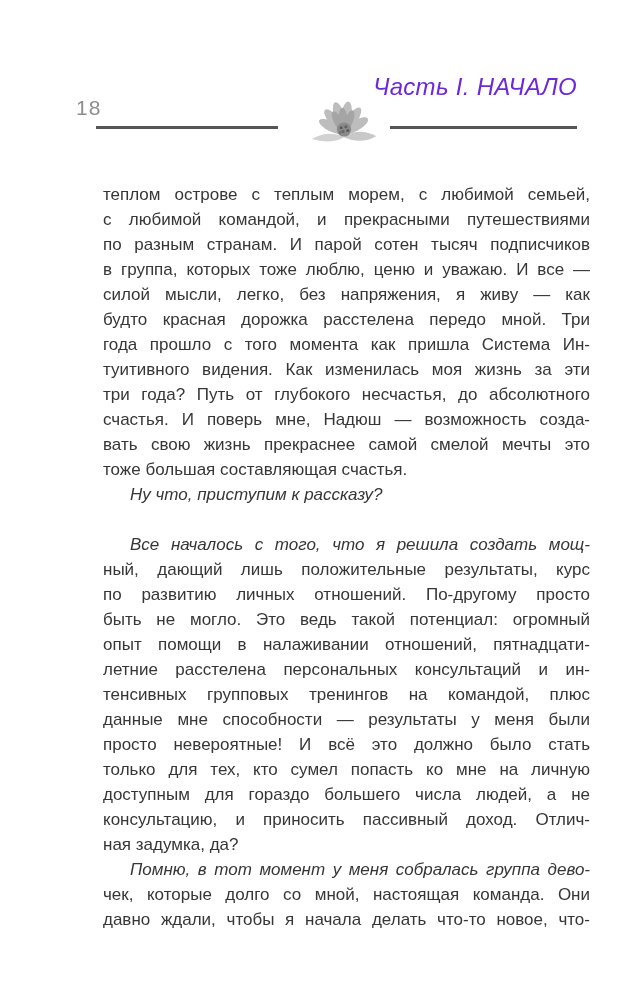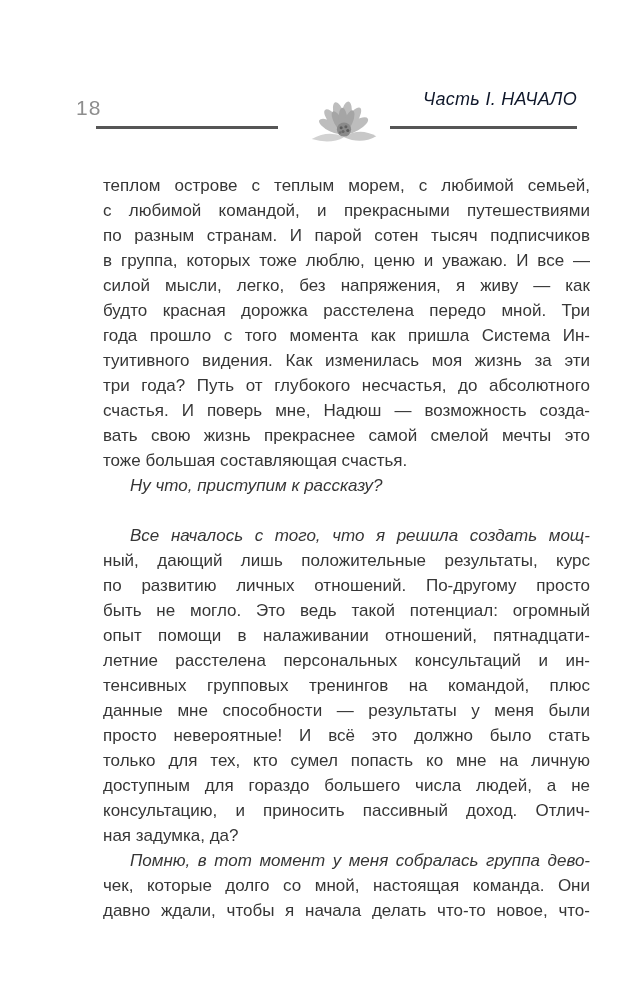--- a/index.html
+++ b/index.html
@@ -13,25 +13,25 @@
     height: 1001px;
     margin: 0 auto;
     background: #ffffff;
     overflow: hidden;
     font-family: "Liberation Sans", sans-serif;
   }
 
   
   .running-head {
     position: absolute;
-    top: 89px;
+    top: 73px;
     right: 67px;
-    font-size: 18px;
+    font-size: 24px;
     font-style: italic;
-    color: #0f172a;
+    color: #6d28d9;
     letter-spacing: 0.3px;
   }
   .page-number {
     position: absolute;
     top: 96px;
     left: 76px;
     font-size: 21px;
     font-weight: 300;
     color: #8e8e8e;
     letter-spacing: 1px;
@@ -49,21 +49,21 @@
     top: 94px;
     left: 306px;
     width: 76px;
     height: 56px;
   }
   .lotus svg { display: block; width: 100%; height: 100%; }
 
   
   .body-text {
     position: absolute;
-    top: 173px;
+    top: 182px;
     left: 103px;
     width: 487px;
     font-size: 17px;
     line-height: 25px;
     color: #363636;
   }
   .line {
     height: 25px;
     overflow: hidden;
     white-space: normal;

